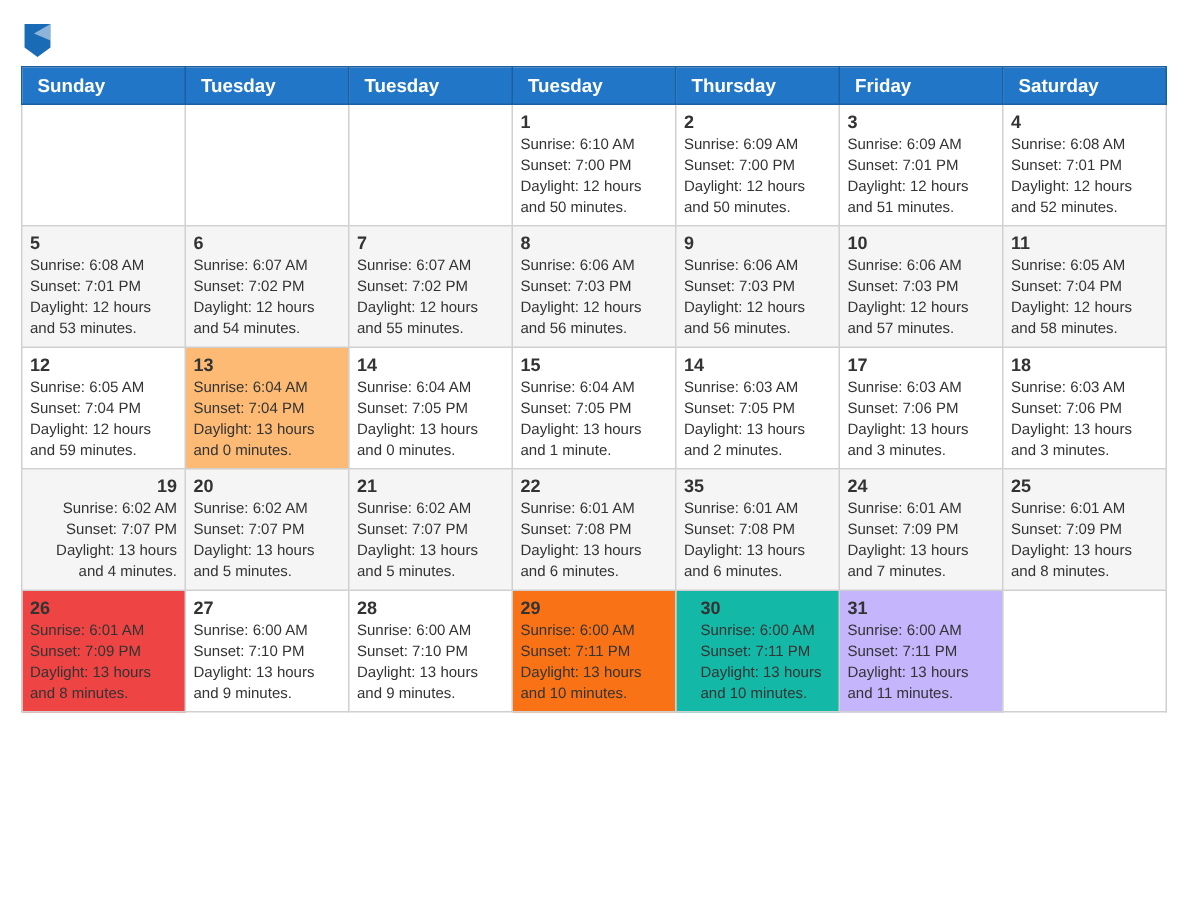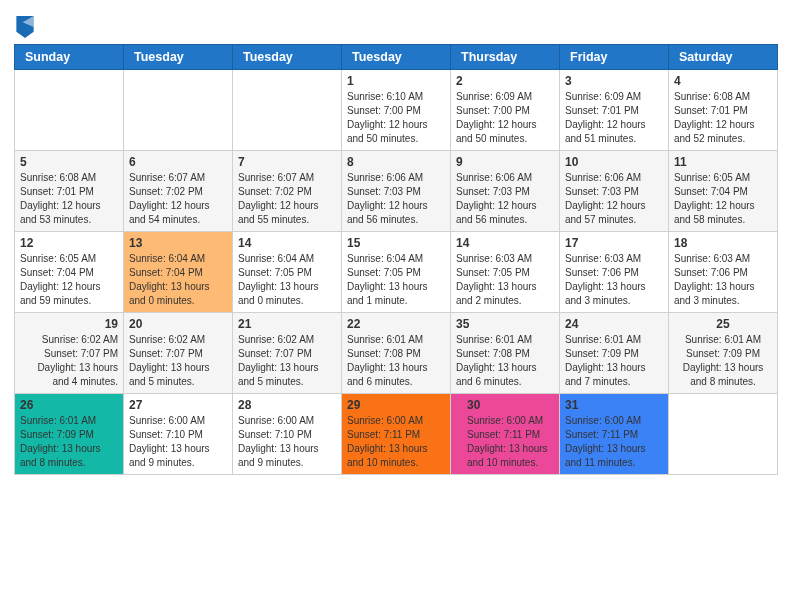--- a/index.html
+++ b/index.html
@@ -241,47 +241,47 @@
             <div class="day-info">Sunrise: 6:01 AM<br>Sunset: 7:08 PM<br>Daylight: 13 hours<br>and 6 minutes.</div>
           </td>
           <td style="background: rgb(245, 245, 245);">
             <span class="day-number">35</span>
             <div class="day-info">Sunrise: 6:01 AM<br>Sunset: 7:08 PM<br>Daylight: 13 hours<br>and 6 minutes.</div>
           </td>
           <td style="background: rgb(245, 245, 245); margin-top: 20px;">
             <span class="day-number">24</span>
             <div class="day-info">Sunrise: 6:01 AM<br>Sunset: 7:09 PM<br>Daylight: 13 hours<br>and 7 minutes.</div>
           </td>
-          <td style="background: rgb(245, 245, 245); text-align: center;">
+          <td style="background: rgb(245, 245, 245);">
             <span class="day-number">25</span>
             <div class="day-info">Sunrise: 6:01 AM<br>Sunset: 7:09 PM<br>Daylight: 13 hours<br>and 8 minutes.</div>
           </td>
         </tr>
         <tr>
-          <td style="background: #14b8a6;">
+          <td style="background: #ef4444;">
             <span class="day-number">26</span>
             <div class="day-info">Sunrise: 6:01 AM<br>Sunset: 7:09 PM<br>Daylight: 13 hours<br>and 8 minutes.</div>
           </td>
           <td style="background: rgb(255, 255, 255);">
             <span class="day-number">27</span>
             <div class="day-info">Sunrise: 6:00 AM<br>Sunset: 7:10 PM<br>Daylight: 13 hours<br>and 9 minutes.</div>
           </td>
           <td style="background: rgb(255, 255, 255);">
             <span class="day-number">28</span>
             <div class="day-info">Sunrise: 6:00 AM<br>Sunset: 7:10 PM<br>Daylight: 13 hours<br>and 9 minutes.</div>
           </td>
           <td style="background: #f97316;">
             <span class="day-number">29</span>
             <div class="day-info">Sunrise: 6:00 AM<br>Sunset: 7:11 PM<br>Daylight: 13 hours<br>and 10 minutes.</div>
           </td>
-          <td style="background: #ec4899; padding-left: 16px;">
+          <td style="background: #14b8a6; padding-left: 16px;">
             <span class="day-number">30</span>
             <div class="day-info">Sunrise: 6:00 AM<br>Sunset: 7:11 PM<br>Daylight: 13 hours<br>and 10 minutes.</div>
           </td>
-          <td style="background: #3b82f6;">
+          <td style="background: #c4b5fd;">
             <span class="day-number">31</span>
             <div class="day-info">Sunrise: 6:00 AM<br>Sunset: 7:11 PM<br>Daylight: 13 hours<br>and 11 minutes.</div>
           </td>
           <td style="background: rgb(255, 255, 255);"></td>
         </tr>
       </tbody>
   </table>
 </div>
 
 </body></html>

